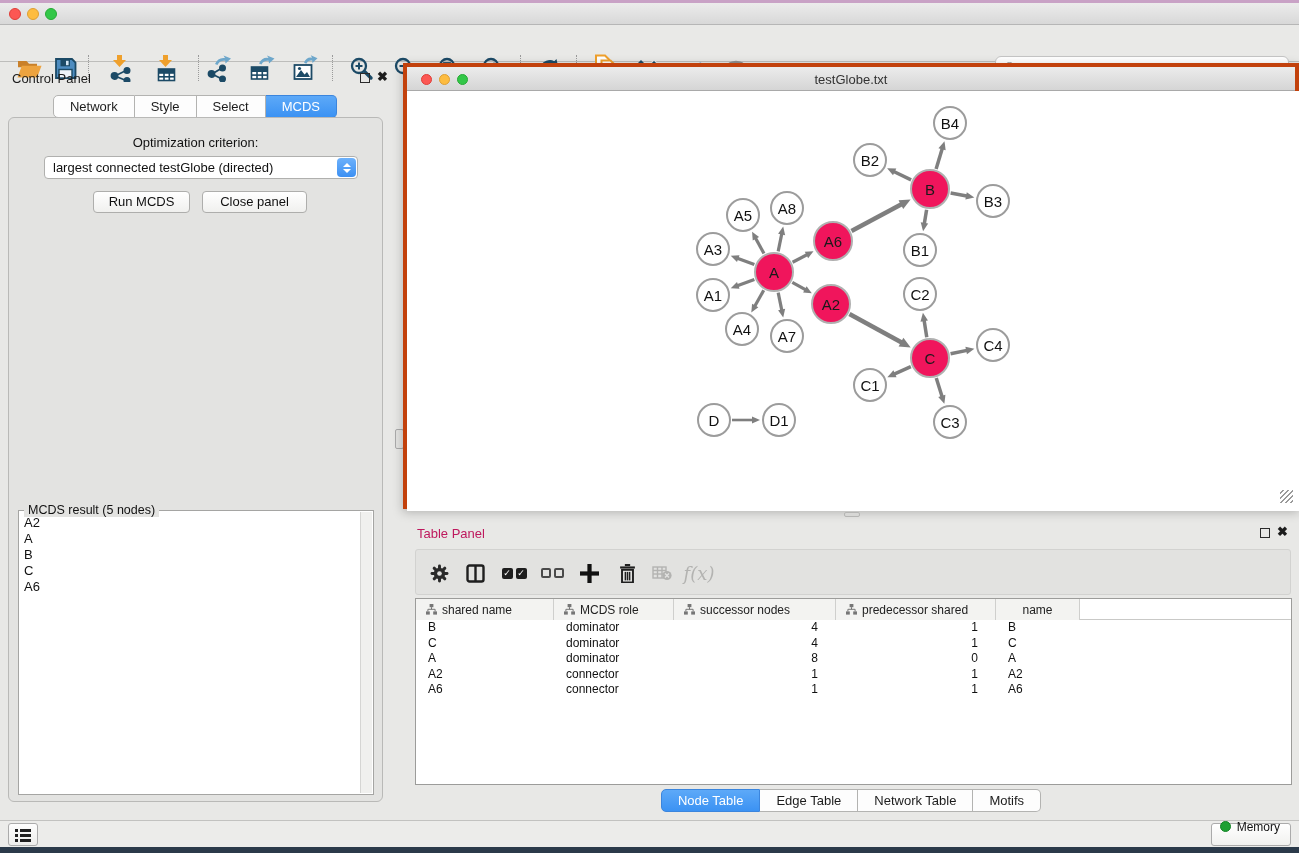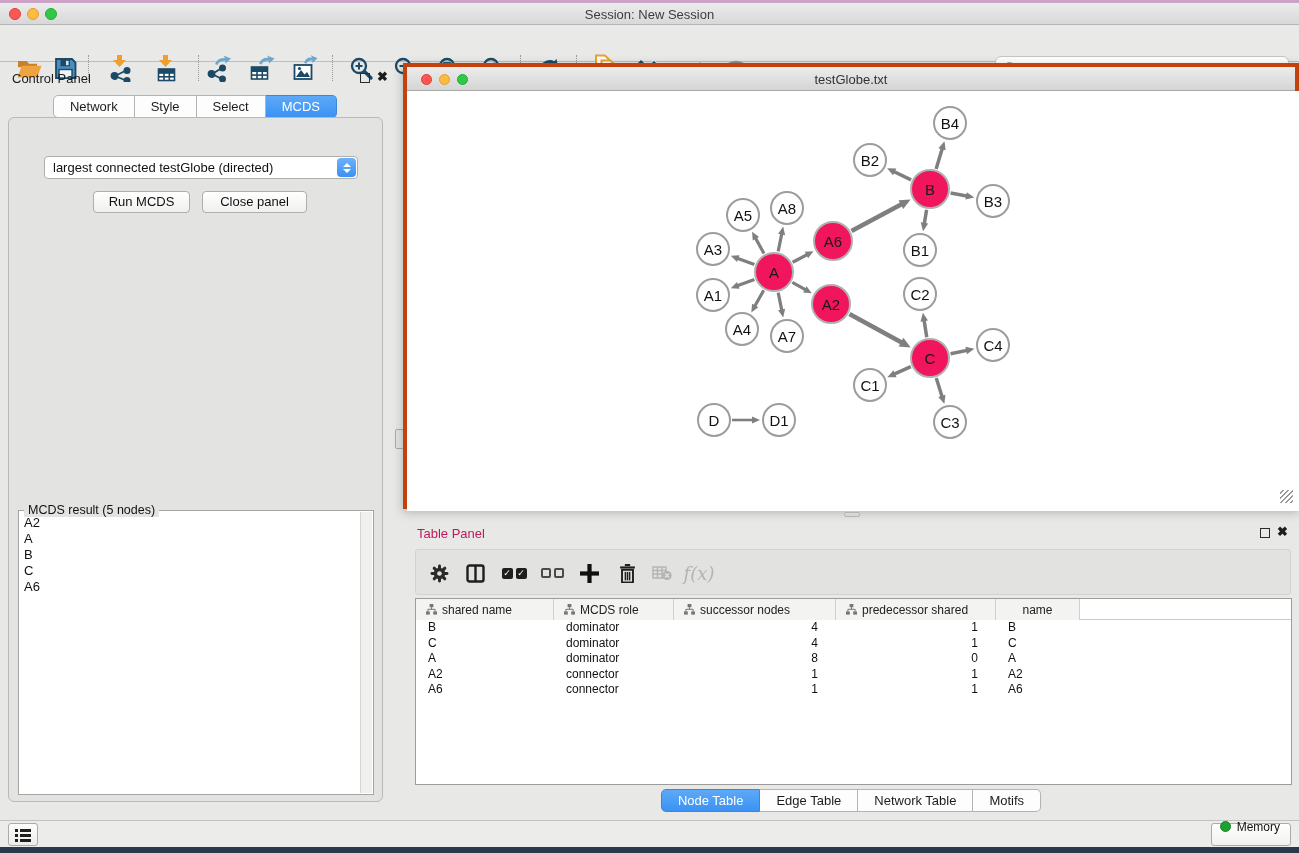--- a/index.html
+++ b/index.html
@@ -112,21 +112,20 @@
 <body>
 
 <div class="screen">
 
   <div class="desktop-top"></div>
 
   <div class="titlebar">
     <span class="tl red"></span>
     <span class="tl yel"></span>
     <span class="tl grn"></span>
-    <div class="win-title">Session: New Session</div>
   </div>
 
   <div class="toolbar">
     <div class="tb-icon" style="left:11px">
       <svg width="27" height="23" viewBox="0 0 27 23">
         <path d="M2 4 h8.5 l2.5 2.8 h8 v3.5 H2 Z" fill="#c9802a"></path>
         <path d="M1.5 20.5 L5.8 8.8 H25.5 L21.2 20.5 Z" fill="#eda33f"></path>
       </svg>
     </div>
     <div class="tb-icon" style="left:47px">
@@ -290,20 +289,21 @@
       <span class="float-ic" style="left:360px"></span>
       <span class="close-ic" style="left:377px">✖</span>
     </div>
     <div class="cp-tabs">
       <div class="tab">Network</div>
       <div class="tab">Style</div>
       <div class="tab">Select</div>
       <div class="tab active">MCDS</div>
     </div>
     <div class="cp-box">
+      <div class="opt-label">Optimization criterion:</div>
       <div class="combo">
         <span class="combo-text">largest connected testGlobe (directed)</span>
         <span class="combo-step">
           <span class="chev-up"></span>
             <span class="chev-dn"></span>
         </span>
       </div>
       <div class="cp-btn" style="left:84px; width:97px;">Run MCDS</div>
       <div class="cp-btn" style="left:193px; width:105px;">Close panel</div>
       <div class="result-fieldset">

